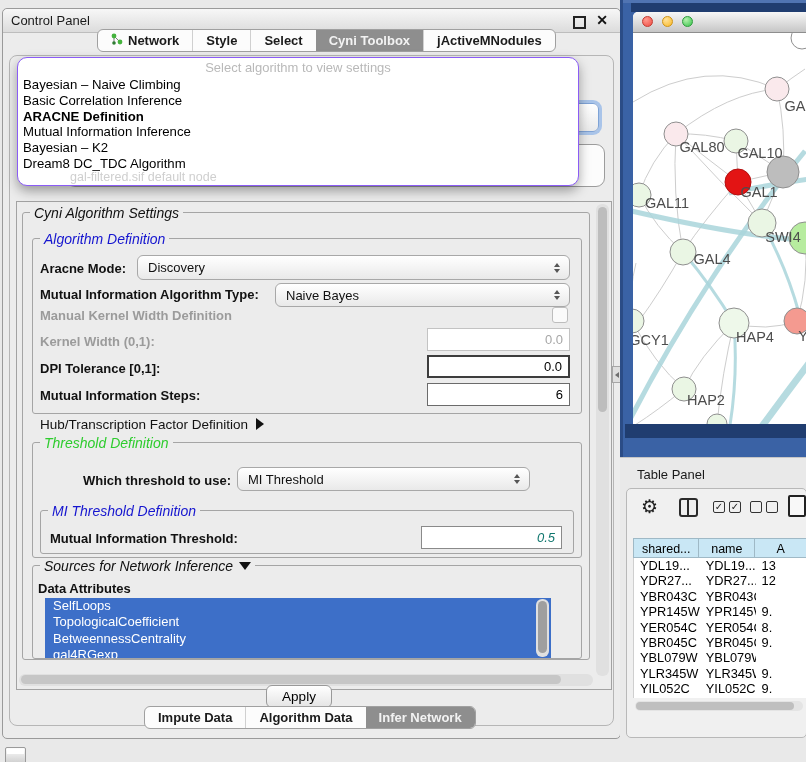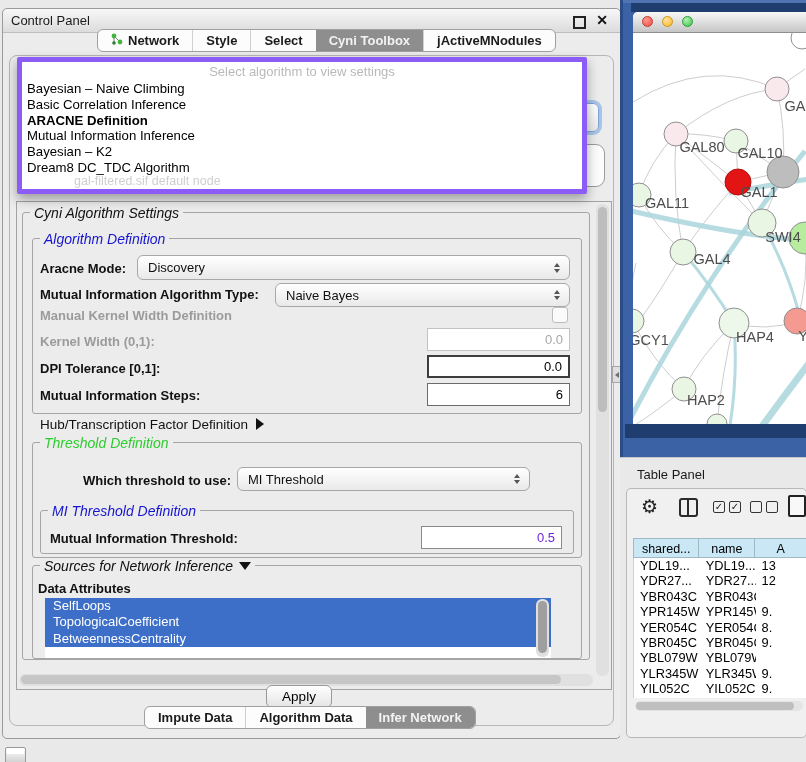--- a/index.html
+++ b/index.html
@@ -18,21 +18,21 @@
   
   .tabbar{position:absolute;display:flex;border:1px solid #a0a0a0;border-radius:6px;
       background:#fcfcfc;overflow:hidden;height:21px;}
   .tab{display:flex;align-items:center;padding:0 13px;font-size:13px;font-weight:bold;
       color:#1b1b1b;border-left:1px solid #d0d0d0;white-space:nowrap;}
   .tab:first-child{border-left:none;}
   .tab.sel{background:#8e8e8e;color:#f3f3f3;border-left:none;}
   .tab .ticon{margin-right:5px;display:inline-block;}
   
   #popup{position:absolute;left:17px;top:57px;width:560px;height:127px;background:#fff;
-      border:5px solid #8b5cf6;border-radius:2px;box-shadow:0 5px 12px rgba(0,0,0,.35);z-index:50;}
+      border:1px solid #8b5cf6;border-radius:10px;box-shadow:0 5px 12px rgba(0,0,0,.35);z-index:50;}
   #popup-placeholder{height:19px;line-height:19px;text-align:center;color:#b9b9b9;font-size:13px;}
   .popup-item{height:15.8px;line-height:15.8px;padding-left:5px;font-size:13.2px;color:#000;position:relative;z-index:2;}
   .popup-item.bold{font-weight:bold;}
   #popup-ghost{position:absolute;left:52px;bottom:1px;color:#cscsc;color:#cfcfcf;font-size:12.5px;z-index:1;}
   
   #combo-ghost-a{position:absolute;left:300px;top:103px;width:297px;height:27px;border-radius:6px;
       background:linear-gradient(#fff,#eaeaea);border:1px solid #7fa3d6;box-shadow:0 0 0 3px #a9c4e9;z-index:10;}
   #combo-ghost-b{position:absolute;left:66px;top:144px;width:523px;height:41px;border-radius:9px;
       background:#fcfcfc;border:1px solid #9c9c9c;z-index:9;color:#9a9a9a;line-height:41px;padding-left:14px;font-size:13px;}
   
@@ -200,30 +200,31 @@
       <span class="arr">
           <i class="up"></i>
           <i class="dn"></i>
         </span>
     </div>
 
     <div class="group" style="left:37px;top:501px;width:532px;height:42px;"></div>
     <span class="gtitle blue" style="left:45px;top:494px;">MI Threshold Definition</span>
 
     <span class="lbl b" style="left:47px;top:522px;">Mutual Information Threshold:</span>
-    <input class="tfield" style="left: 418px; top: 517px; width: 141px; height: 23px; border: 1px solid rgb(138, 138, 138); color: #6d28d9;" value="0.5">
+    <input class="tfield" style="left: 418px; top: 517px; width: 141px; height: 23px; border: 1px solid rgb(138, 138, 138); color: #0f766e; font-style: italic;" value="0.5">
 
     <div class="group" style="left:29px;top:556px;width:548px;height:92px;"></div>
     <span class="gtitle" style="left:37px;top:549px;"><span>Sources for Network Inference</span><span class="tri-d"></span></span>
     <span class="lbl b" style="left:35px;top:572px;">Data Attributes</span>
 
     <div id="attr-list">
         <div class="attr-item">SelfLoops</div>
         <div class="attr-item">TopologicalCoefficient</div>
         <div class="attr-item">BetweennessCentrality</div>
+        <div class="attr-item">gal4RGexp</div>
       </div>
     <div class="vtrack" style="left:533px;top:590px;width:13px;height:58px;">
       <div class="vthumb" style="left:2px;top:2px;width:9px;height:52px;background:#9f9f9f;"></div>
     </div>
 
     <button id="apply-btn">Apply</button>
 
     <div class="tabbar" id="bottom-tabs" style="left:141px;top:697px;">
         <div class="tab">Impute Data</div>
         <div class="tab">Algorithm Data</div>

